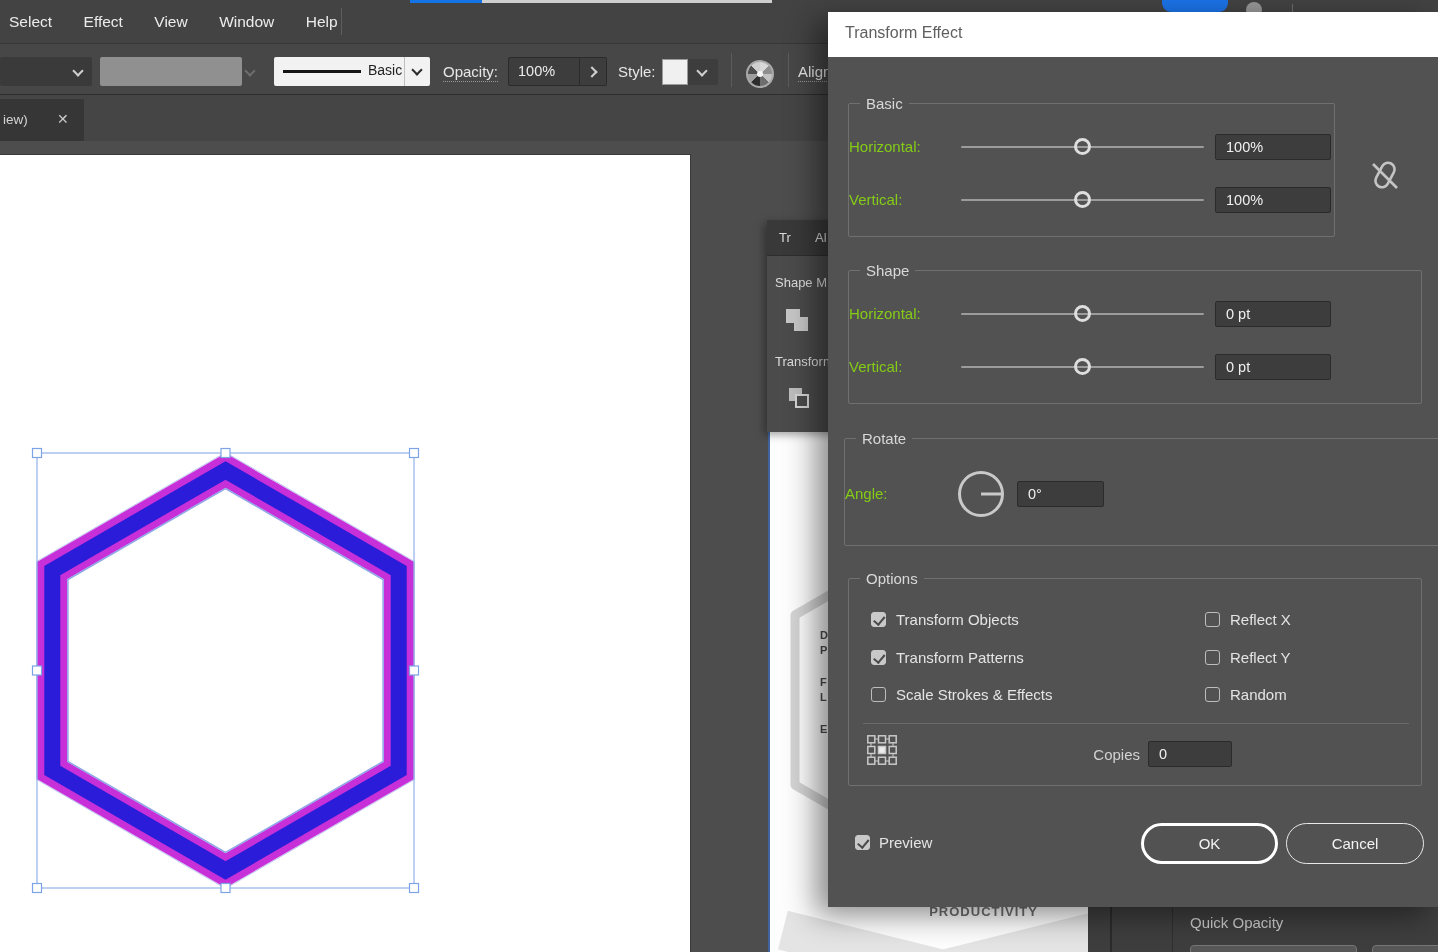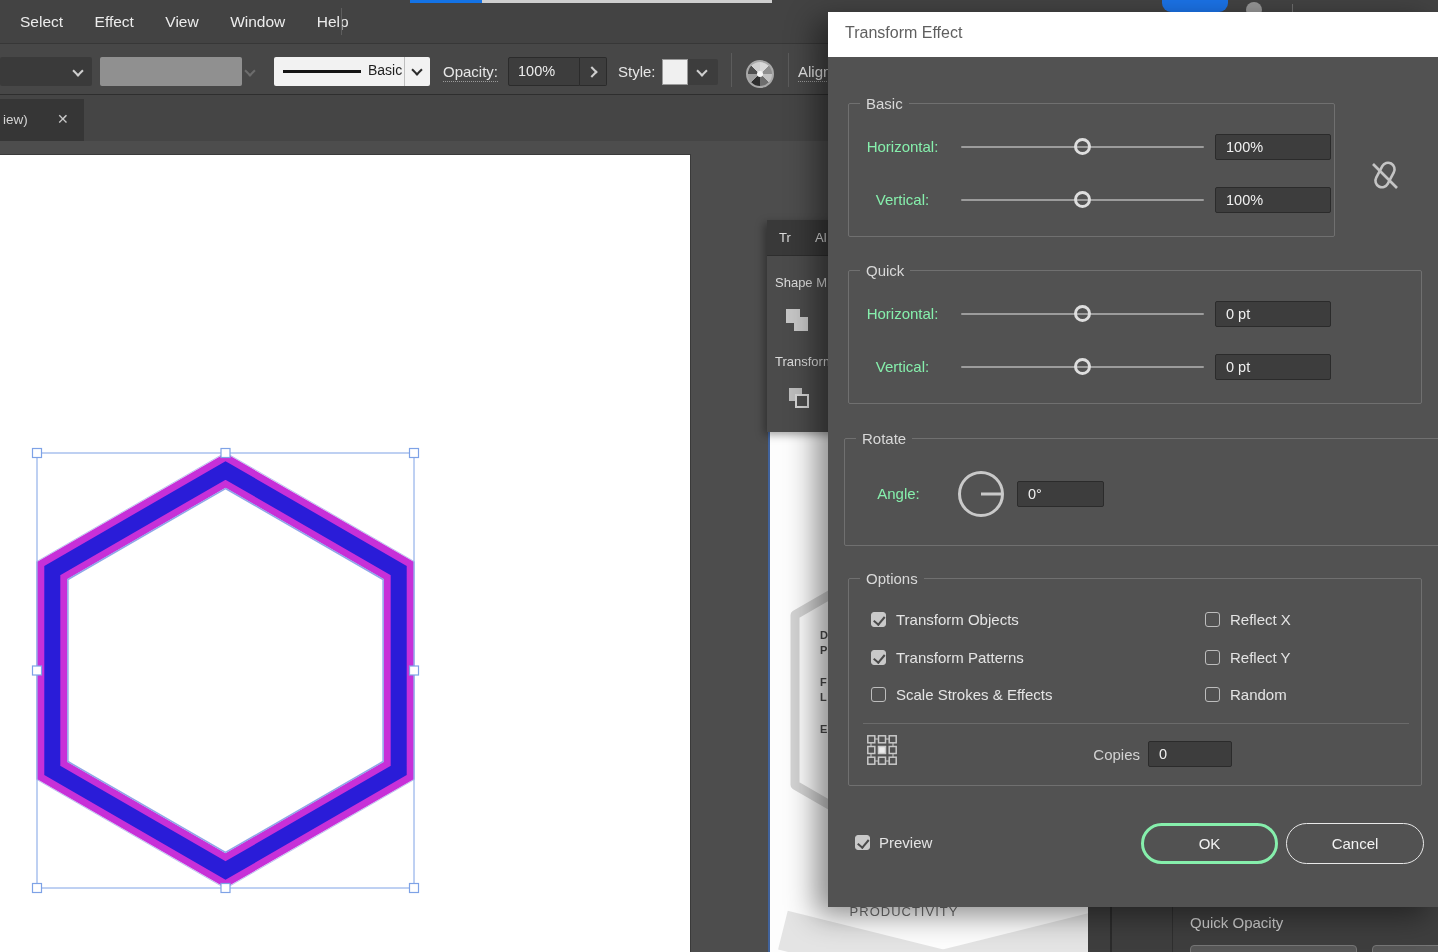--- a/index.html
+++ b/index.html
@@ -4,21 +4,21 @@
 <style>
   * { margin:0; padding:0; box-sizing:border-box; }
   html,body { width:1438px; height:952px; overflow:hidden; background:#4d4d4d;
     font-family:"Liberation Sans", sans-serif; }
   #app { position:relative; width:1438px; height:952px; overflow:hidden; }
   .abs { position:absolute; }
 
   
   .menubar { left:0; top:0; width:1438px; height:44px; background:#434343; border-bottom:1px solid #373737; }
   .menu-item { display:inline-block; color:#ececec; font-size:15.5px; line-height:44px; margin-left:27px; cursor:default; }
-  .menu-item:first-child { margin-left:20px;text-align:right; }
+  .menu-item:first-child { margin-left:9px;text-align:right; }
   .menu-divider { left:341px; top:8px; width:1px; height:27px; background:#5e5e5e; }
   .strip-blue { left:410px; top:0; width:72px; height:3px; background:#1473e6; }
   .strip-gray { left:482px; top:0; width:290px; height:3px; background:#cfcfcf; }
   .hdr-blue-btn { left:1162px; top:0; width:66px; height:12px; background:#1b73e8; border-radius:0 0 9px 9px; }
   .hdr-circle { left:1246px; top:2px; width:16px; height:16px; border-radius:50%; background:#979797; }
   .hdr-div { left:1292px; top:4px; width:1px; height:8px; background:#6e6e6e; }
 
   .toolbar { left:0; top:44px; width:1438px; height:51px; background:#474747; border-bottom:1px solid #2e2e2e; }
   .tb-dd1 { left:0; top:13px; width:92px; height:29px; background:#3a3a3a; border-radius:2px; }
   .tb-dd1 .chev { position:absolute; right:10px; top:10px; }
@@ -81,22 +81,22 @@
   .pf-icon .b1 { position:absolute; left:2px; top:0; width:13px; height:13px; background:#bdbdbd; }
   .pf-icon .b2 { position:absolute; left:8px; top:6px; width:14px; height:14px; background:#4b4b4b;
     border:2px solid #d4d4d4; }
 
   
   .tut { left:768px; top:430px; width:320px; height:522px; background:#fdfdfd;
     border-left:2px solid #41639c; overflow:hidden; }
   .tut-letters { position:absolute; left:50px; top:198px; font-size:11px; font-weight:bold;
     color:#4d4d4d; line-height:15px; letter-spacing:1px; }
   .tut-letters .gap { height:17px; }
-  .tut-caption { position:absolute; left:0; top:474px; width:268px; text-align:center;
-    font-size:13px; font-weight:normal; letter-spacing:1px; color:#6e6e6e; }
+  .tut-caption { position:absolute; left:0; top:474px; width:268px; text-align:right;
+    font-size:13px; font-weight:bold; letter-spacing:1px; color:#6e6e6e; }
   .tut-arm { position:absolute; width:330px; height:40px; background:#e4e4e4; }
   .tut-arm.a1 { left:8px; top:520px; transform:rotate(14deg); }
   .tut-arm.a2 { left:8px; top:520px; transform:rotate(-14deg); }
 
   
   .dock { left:1088px; top:141px; width:350px; height:811px; background:#3e3e3e; }
   .dock .vline1 { position:absolute; left:22px; top:0; width:2px; height:811px; background:#2b2b2b; }
   .dock .vline2 { position:absolute; left:84px; top:0; width:1px; height:811px; background:#2f2f2f; }
   .qa-title { position:absolute; left:102px; top:773px; font-size:15px; color:#cbcbcb; }
   .qa-btn { position:absolute; top:804px; height:40px; background:#575757; border:1px solid #767676;
@@ -111,22 +111,22 @@
   .dlg-title span { position:absolute; left:17px; top:12px; font-size:16px; color:#5f5f5f; }
   .fs { position:absolute; border:1px solid #707070; border-radius:2px; }
   .fs-legend { position:absolute; top:-9px; left:11px; background:#525252; padding:0 6px;
     font-size:15px; color:#d8d8d8; }
   .fs-scale { left:20px; top:91px; width:487px; height:134px; }
   .fs-move  { left:20px; top:258px; width:574px; height:134px; }
   .fs-rotate{ left:16px; top:426px; width:602px; height:108px; }
   .fs-opt   { left:20px; top:566px; width:574px; height:208px; }
 
   .frow { position:absolute; left:0; height:26px; width:100%; }
-  .frow .lab { position:absolute; left:0; top:4px; width:107px; text-align:center;
-    font-size:15px; color:#86efac; }
+  .frow .lab { position:absolute; left:0; top:4px; width:107px; text-align:left;
+    font-size:15px; color:#84cc16; }
   .track { position:absolute; left:112px; top:12px; width:243px; height:2px; background:#9c9c9c;
     border-radius:1px; }
   .knob { position:absolute; left:225px; top:4px; width:17px; height:17px; border-radius:50%;
     border:3.5px solid #dedede; background:transparent; }
   .num { position:absolute; left:366px; top:0; width:116px; height:26px; background:#3d3d3d;
     border:1px solid #2b2b2b; border-radius:2px; color:#f0f0f0; font-size:14.5px; padding-left:10px;
     font-family:"Liberation Sans", sans-serif; }
   .link-icon { position:absolute; left:540px; top:141px; width:34px; height:44px; }
 
   .dial { position:absolute; left:113px; top:32px; width:46px; height:46px; border-radius:50%;
@@ -149,21 +149,21 @@
   .copies-lab { position:absolute; left:211px; top:167px; width:80px; text-align:right;
     font-size:15px; color:#d2d2d2; }
   .copies-input { position:absolute; left:299px; top:162px; width:84px; height:26px; background:#3d3d3d;
     border:1px solid #2b2b2b; border-radius:2px; color:#f0f0f0; font-size:14.5px; padding-left:10px;
     font-family:"Liberation Sans", sans-serif; }
 
   .preview-row { position:absolute; left:27px; top:822px; display:flex; align-items:center; gap:9px; }
   .preview-row .ol { font-size:15px; color:#e4e4e4; }
   .btn { position:absolute; top:811px; height:41px; border-radius:21px; background:transparent;
     color:#f2f2f2; font-size:15px; font-family:"Liberation Sans", sans-serif; cursor:pointer; }
-  .btn-ok { left:313px; width:137px; border:3px solid #86efac; }
+  .btn-ok { left:313px; width:137px; border:3px solid #ffffff; }
   .btn-cancel { left:458px; width:138px; border:1.5px solid #e9e9e9; }
 </style>
 </head>
 <body>
 
 <div id="app">
 
   <div class="abs workspace"></div>
 
   <div class="abs artboard">
@@ -304,21 +304,21 @@
         <span class="knob"></span>
         <input class="num" value="100%" style="">
       </div>
     </div>
     <svg class="link-icon" viewBox="0 0 34 44">
       <rect x="10.5" y="9" width="13" height="26" rx="6.5" fill="none" stroke="#c4c4c4" stroke-width="2.6" transform="rotate(28 17 22)"></rect>
       <line x1="5" y1="11" x2="29" y2="35" stroke="#c4c4c4" stroke-width="2.6"></line>
     </svg>
 
     <div class="fs fs-move">
-      <span class="fs-legend">Quick</span>
+      <span class="fs-legend">Shape</span>
       <div class="frow" style="top:30px">
         <span class="lab">Horizontal:</span>
         <span class="track"></span>
         <span class="knob"></span>
         <input class="num" value="0 pt" style="">
       </div>
       <div class="frow" style="top:83px">
         <span class="lab">Vertical:</span>
         <span class="track"></span>
         <span class="knob"></span>

